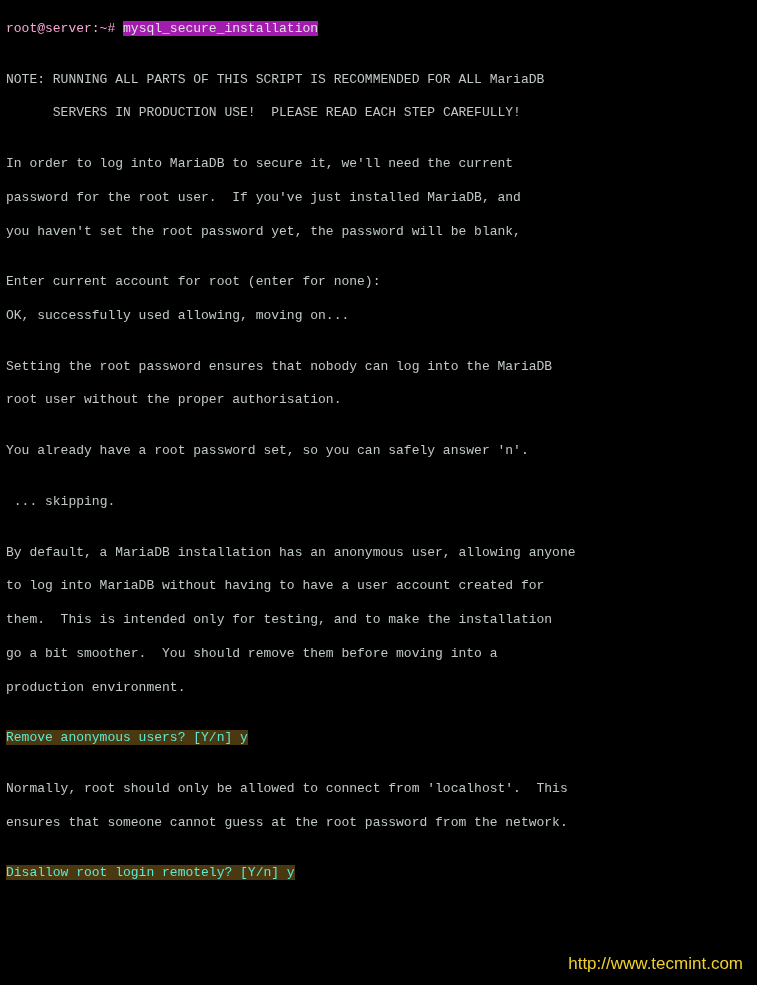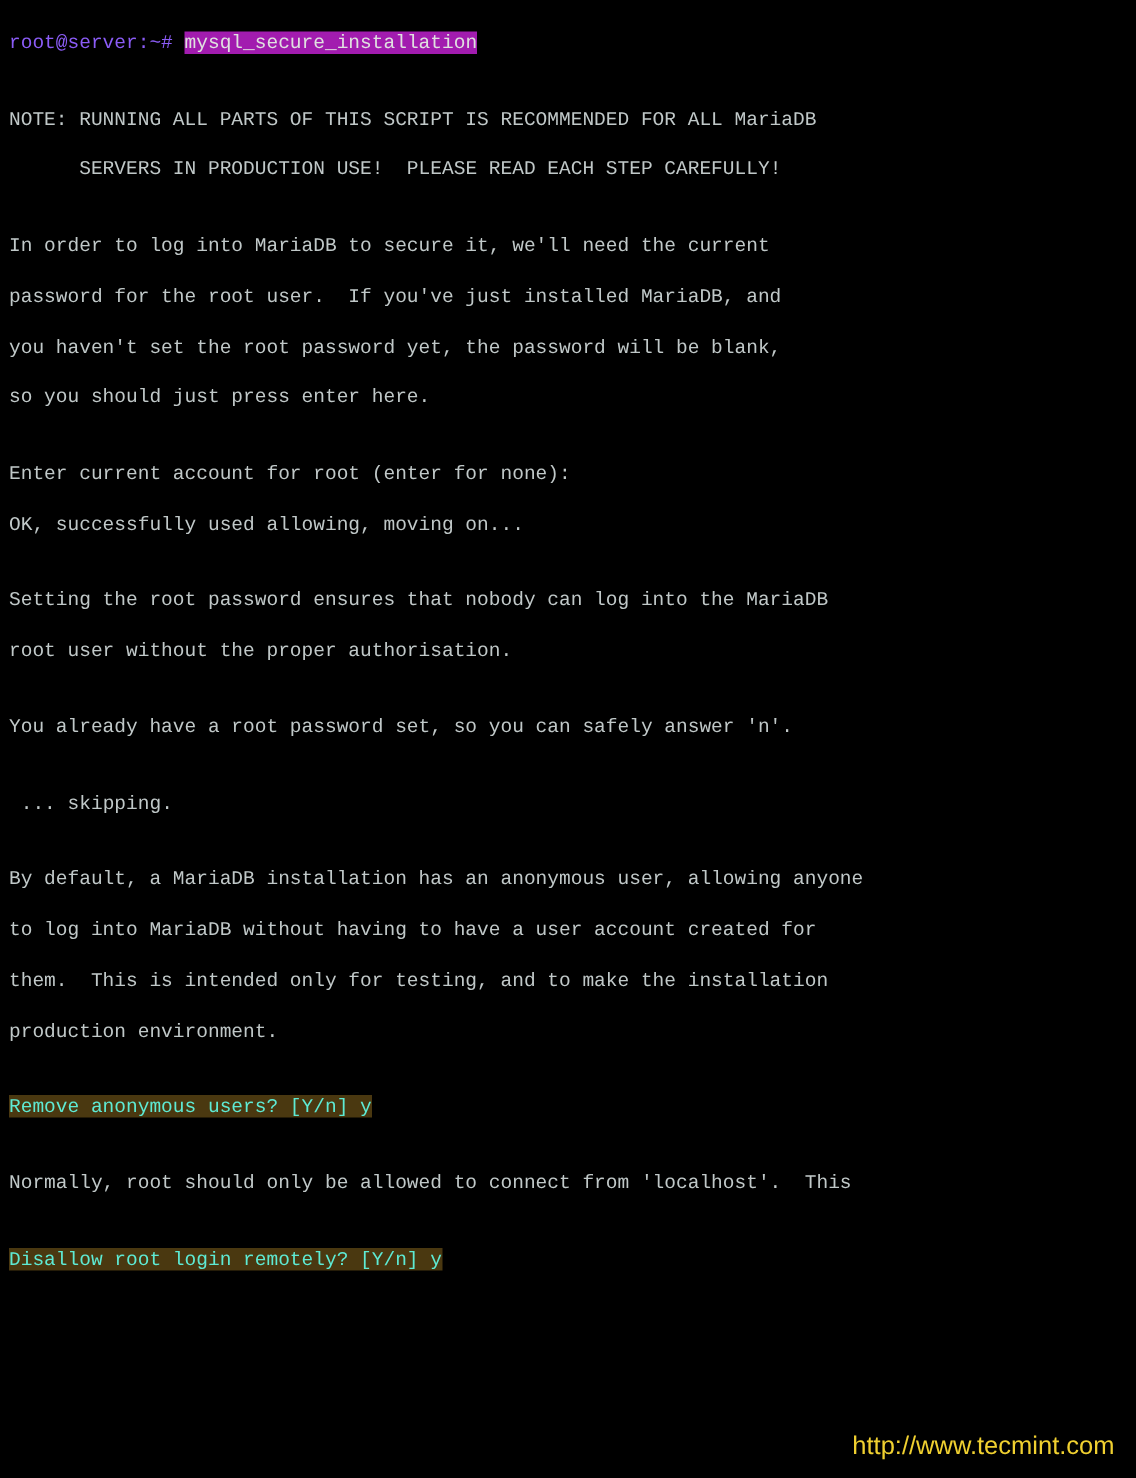--- a/index.html
+++ b/index.html
@@ -12,21 +12,21 @@
       color: #c0c8c8;
       width: 757px;
       height: 985px;
       overflow: hidden;
       position: relative;
     }
     .terminal {
       padding: 4px 6px;
       white-space: pre-wrap;
     }
-    .prompt-user { color: #8b5cf6; }
+    .prompt-user { color: #f9a8d4; }
     .hl-cmd {
       background: #a21caf;
       color: #e0e0e0;
     }
     .hl-input {
       background: #1a4a4a;
       color: #e0e0e0;
       padding: 0 2px;
     }
     .hl-q {
@@ -48,40 +48,41 @@
 
 <div class="terminal">
 <span class="line"><span class="prompt-user">root@server:~# </span><span class="hl-cmd">mysql_secure_installation</span></span>
 <span class="line"></span>
 <span class="line">NOTE: RUNNING ALL PARTS OF THIS SCRIPT IS RECOMMENDED FOR ALL MariaDB</span>
 <span class="line">      SERVERS IN PRODUCTION USE!  PLEASE READ EACH STEP CAREFULLY!</span>
 <span class="line"></span>
 <span class="line">In order to log into MariaDB to secure it, we'll need the current</span>
 <span class="line">password for the root user.  If you've just installed MariaDB, and</span>
 <span class="line">you haven't set the root password yet, the password will be blank,</span>
-<span class="line">so you should just press enter here.</span>
 <span class="line"></span>
 <span class="line">Enter current account for root (enter for none):</span>
 <span class="line">OK, successfully used allowing, moving on...</span>
 <span class="line"></span>
 <span class="line">Setting the root password ensures that nobody can log into the MariaDB</span>
 <span class="line">root user without the proper authorisation.</span>
 <span class="line"></span>
 <span class="line">You already have a root password set, so you can safely answer 'n'.</span>
 <span class="line"></span>
 <span class="line"> ... skipping.</span>
 <span class="line"></span>
 <span class="line">By default, a MariaDB installation has an anonymous user, allowing anyone</span>
 <span class="line">to log into MariaDB without having to have a user account created for</span>
 <span class="line">them.  This is intended only for testing, and to make the installation</span>
+<span class="line">go a bit smoother.  You should remove them before moving into a</span>
 <span class="line">production environment.</span>
 <span class="line"></span>
 <span class="line"><span class="hl-q">Remove anonymous users? [Y/n] y</span></span>
 <span class="line"></span>
 <span class="line">Normally, root should only be allowed to connect from 'localhost'.  This</span>
+<span class="line">ensures that someone cannot guess at the root password from the network.</span>
 <span class="line"></span>
 <span class="line"><span class="hl-q">Disallow root login remotely? [Y/n] y</span></span>
 
 <span class="line"></span>
 
 
 
 <span class="line"></span>
 
 

